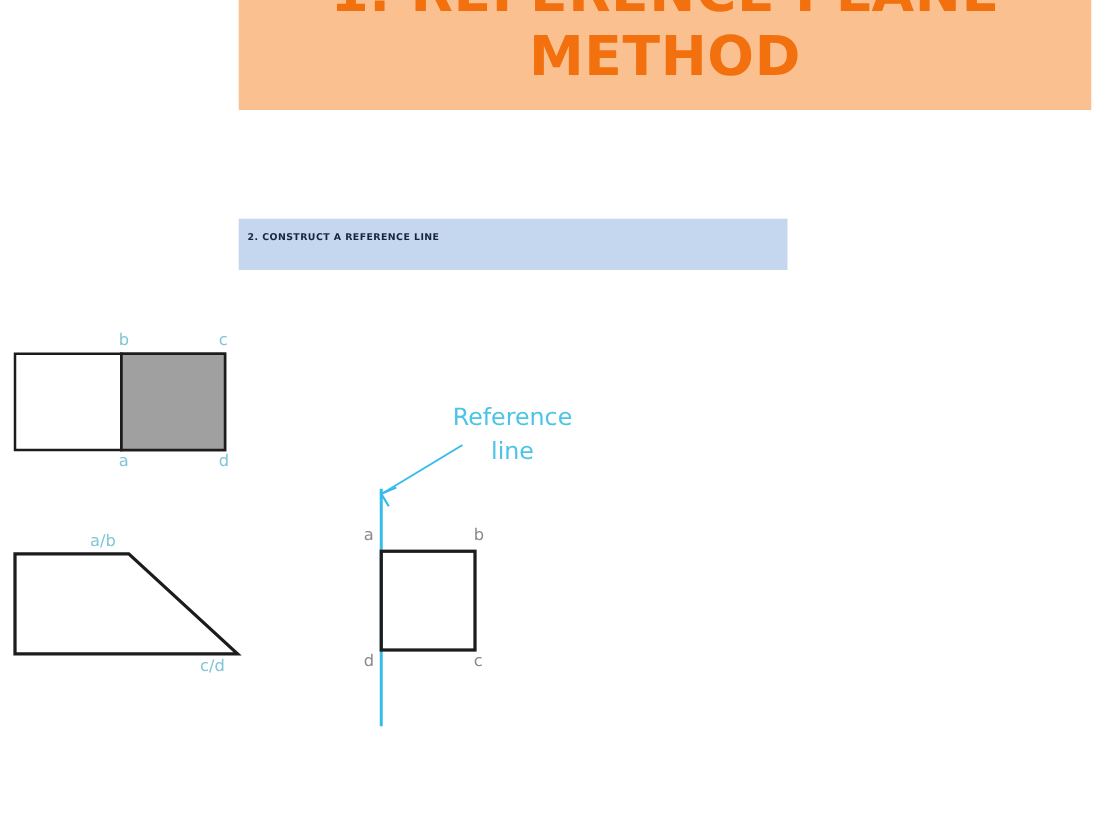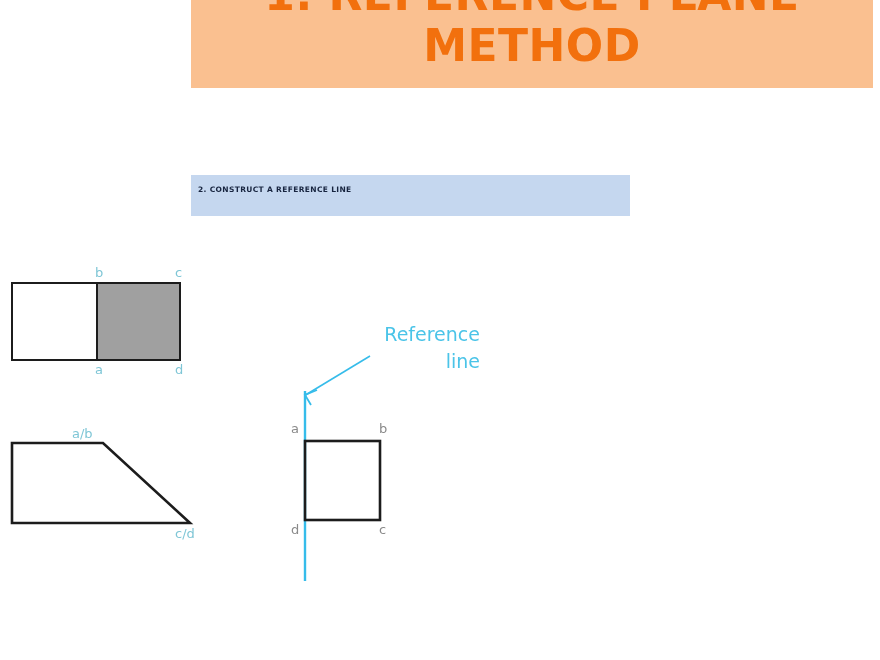--- a/index.html
+++ b/index.html
@@ -122,38 +122,38 @@
   
   #elev-figure {
     position: absolute;
     left: 0px;
     top: 400px;
     width: 230px;
     height: 130px;
   }
   #elev-svg { position: absolute; left: 0; top: 0; }
   #elev-label-ab { left: 72px; top: 411px; }
-  #elev-label-cd { left: 175px; top: 511px; }
+  #elev-label-cd { left: 160px; top: 511px; }
 
   
   #ref-figure {
     position: absolute;
     left: 280px;
     top: 290px;
     width: 230px;
     height: 290px;
   }
   #ref-svg { position: absolute; left: 0; top: 0; }
 
   #reference-caption {
     position: absolute;
     left: 340px;
     top: 305px;
     width: 140px;
-    text-align: right;
+    text-align: center;
     font-size: 19px;
     line-height: 1.4;
     color: #4bc4e8;
     white-space: pre-line;
   }
 
   #ref-label-a { left: 291px; top: 406px; }
   #ref-label-b { left: 379px; top: 406px; }
   #ref-label-d { left: 291px; top: 507px; }
   #ref-label-c { left: 379px; top: 507px; }

